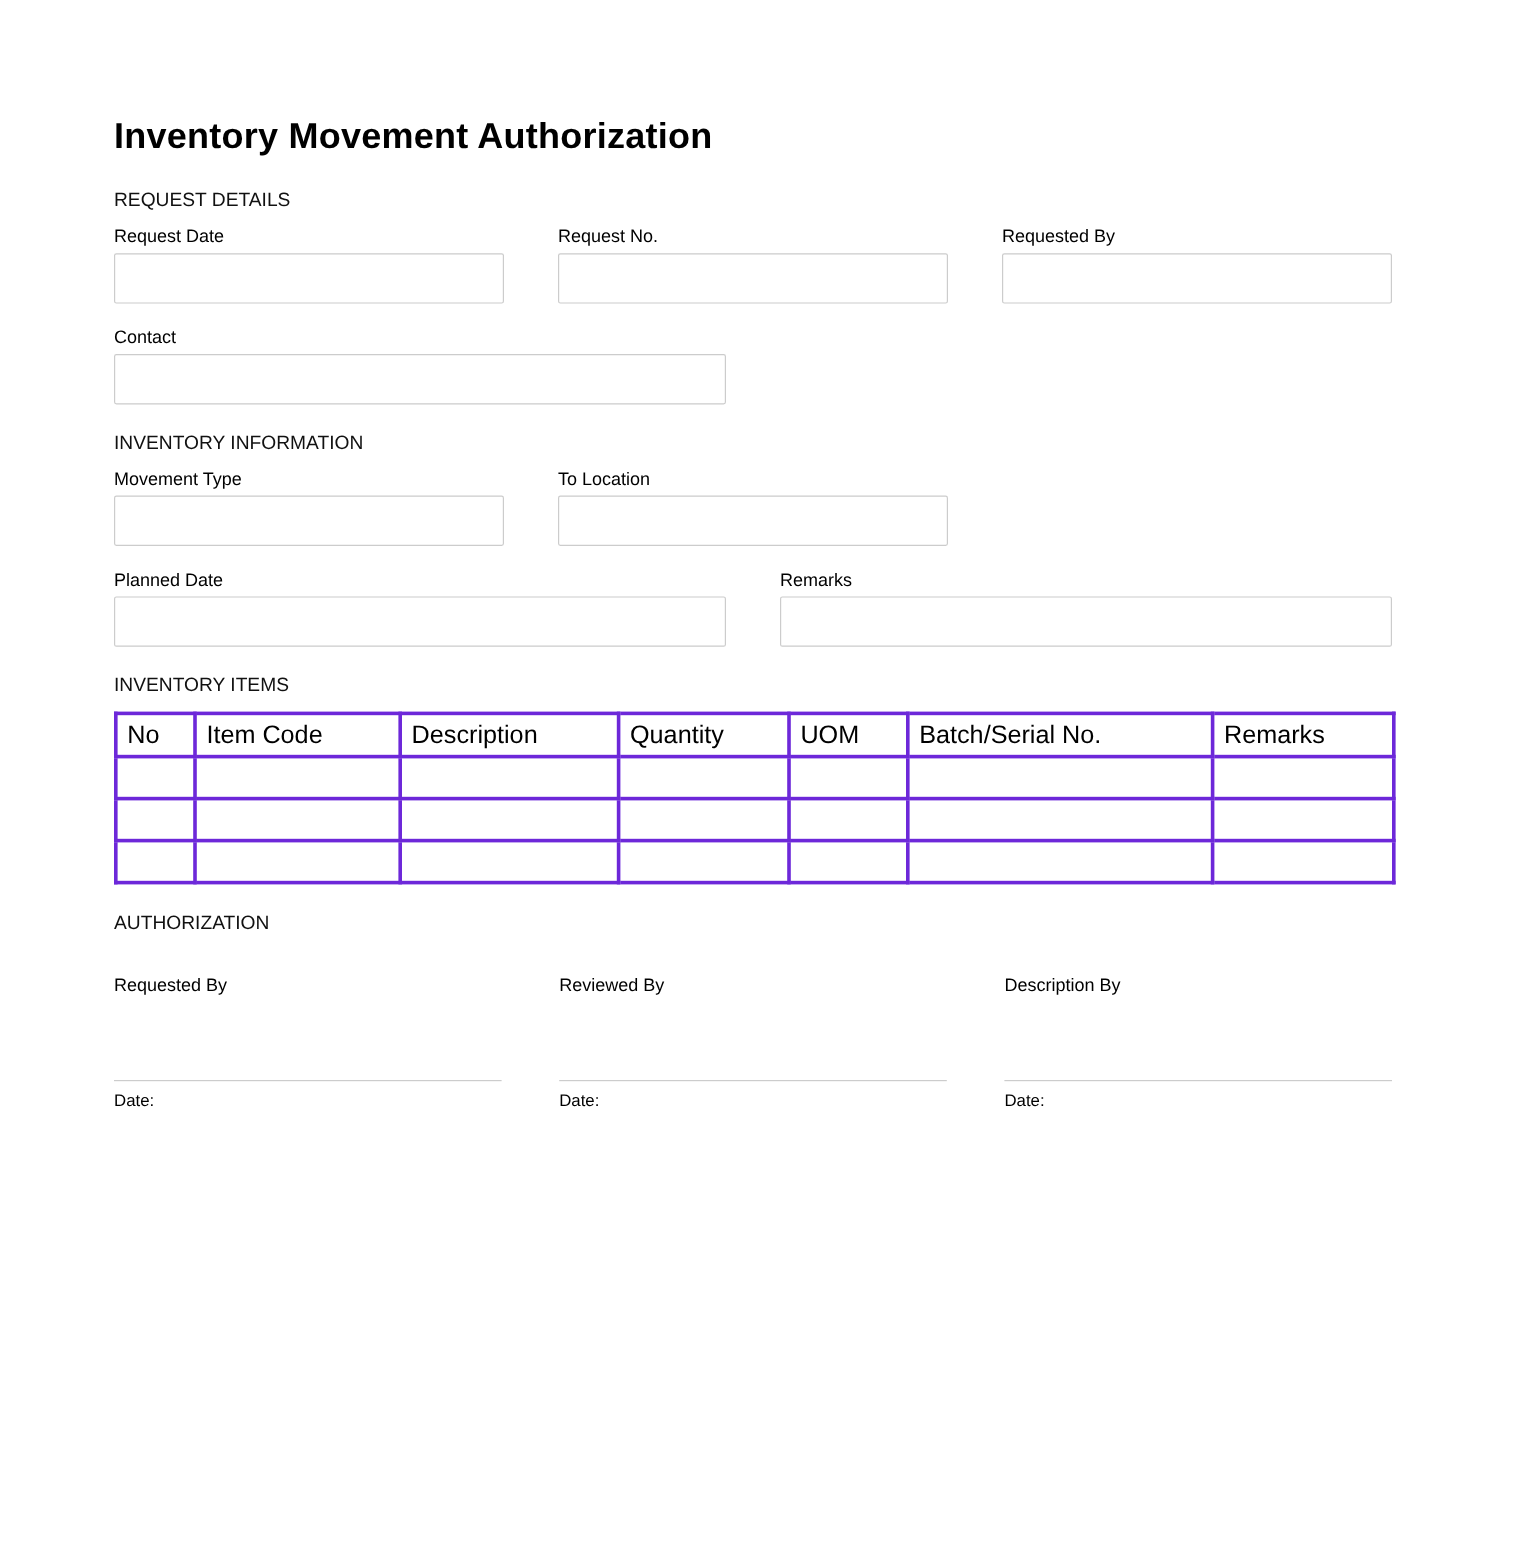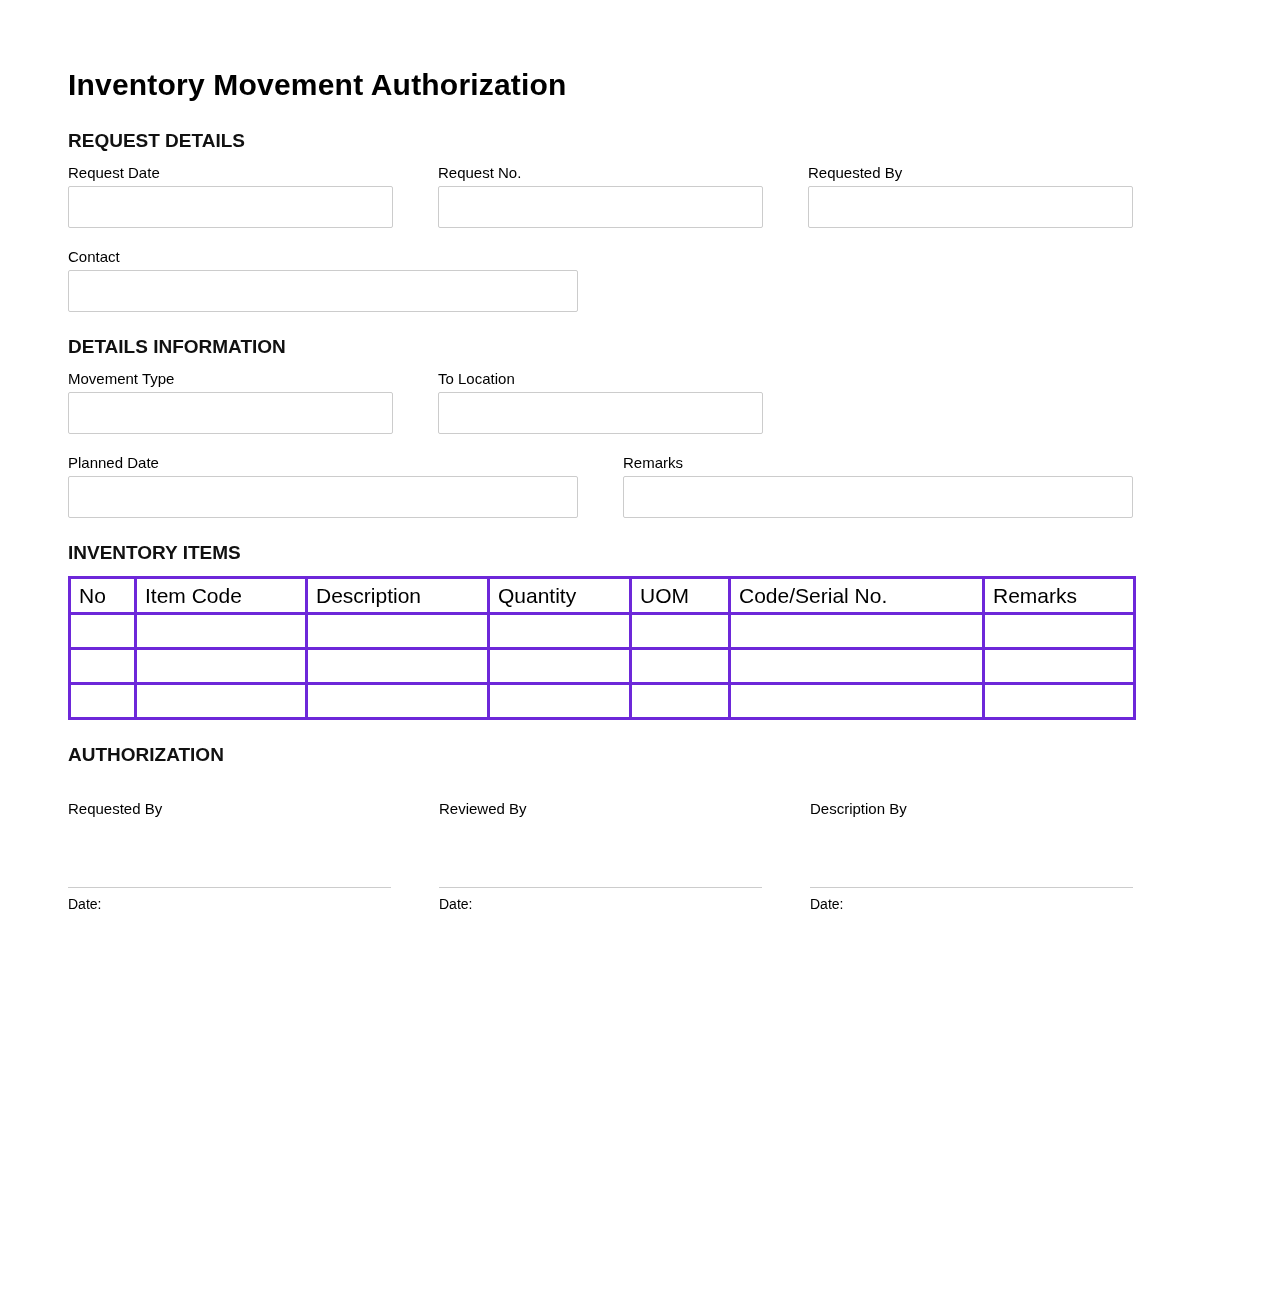--- a/index.html
+++ b/index.html
@@ -7,34 +7,34 @@
     background: #ffffff;
     font-family: "Liberation Sans", sans-serif;
     color: #000000;
   }
   body {
     width: 1278px;
     min-height: 1300px;
   }
   .page {
     width: 1065px;
-    margin-left: 68px;
-    padding-top: 68px;
+    margin-left: 95px;
+    padding-top: 97px;
   }
   h1.form-title {
     font-size: 30px;
     font-weight: bold;
     line-height: 1.15;
     margin: 0 0 27px 0;
     letter-spacing: 0.2px;
   }
   .section { margin-bottom: 24px; }
   .section-heading {
-    font-size: 19px;
-    font-weight: bold;
+    font-size: 16px;
+    font-weight: normal;
     color: #111111;
     margin-bottom: 12px;
   }
   .field-row {
     display: grid;
     gap: 45px;
     margin-bottom: 20px;
   }
   .cols-3 { grid-template-columns: 1fr 1fr 1fr; }
   .cols-2 { grid-template-columns: 1fr 1fr; }
@@ -128,21 +128,21 @@
 
     <div class="field-row cols-2">
       <div class="field">
         <label>Contact</label>
         <input type="text" value="" style="">
       </div>
     </div>
   </div>
 
   <div class="section">
-    <div class="section-heading">DETAILS INFORMATION</div>
+    <div class="section-heading">INVENTORY INFORMATION</div>
 
     <div class="field-row cols-3">
       <div class="field">
         <label>Movement Type</label>
         <input type="text" value="" style="">
       </div>
       <div class="field">
         <label>To Location</label>
         <input type="text" value="" style="">
       </div>
@@ -173,21 +173,21 @@
           <col class="c-batch">
           <col class="c-remarks">
       </colgroup>
       <thead>
         <tr>
           <th>No</th>
           <th>Item Code</th>
           <th>Description</th>
           <th>Quantity</th>
           <th>UOM</th>
-          <th>Code/Serial No.</th>
+          <th>Batch/Serial No.</th>
           <th>Remarks</th>
         </tr>
       </thead>
       <tbody>
         <tr>
           <td></td>
           <td></td>
           <td></td>
           <td></td>
           <td></td>

